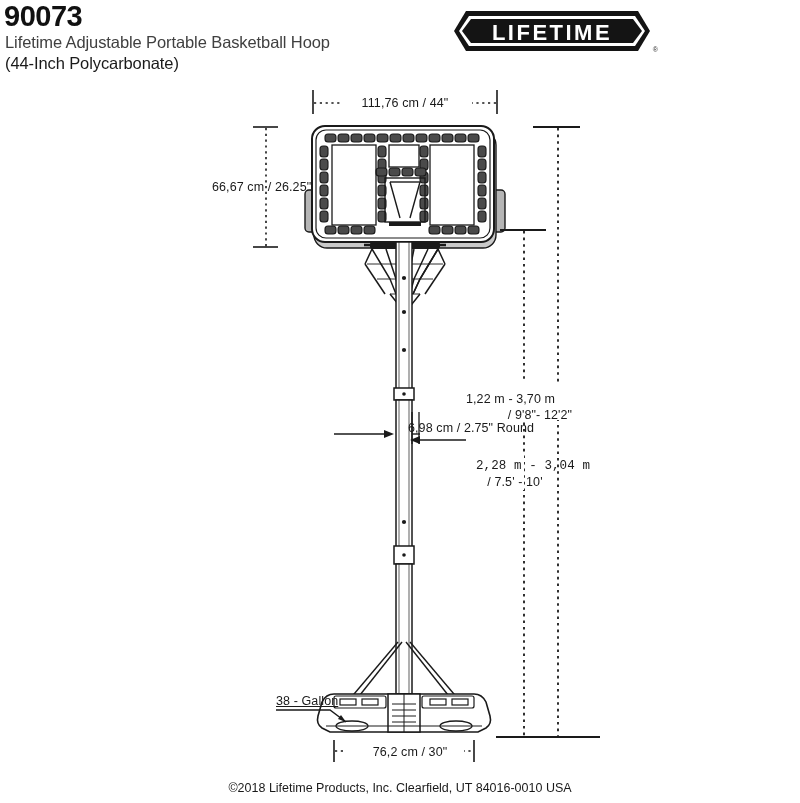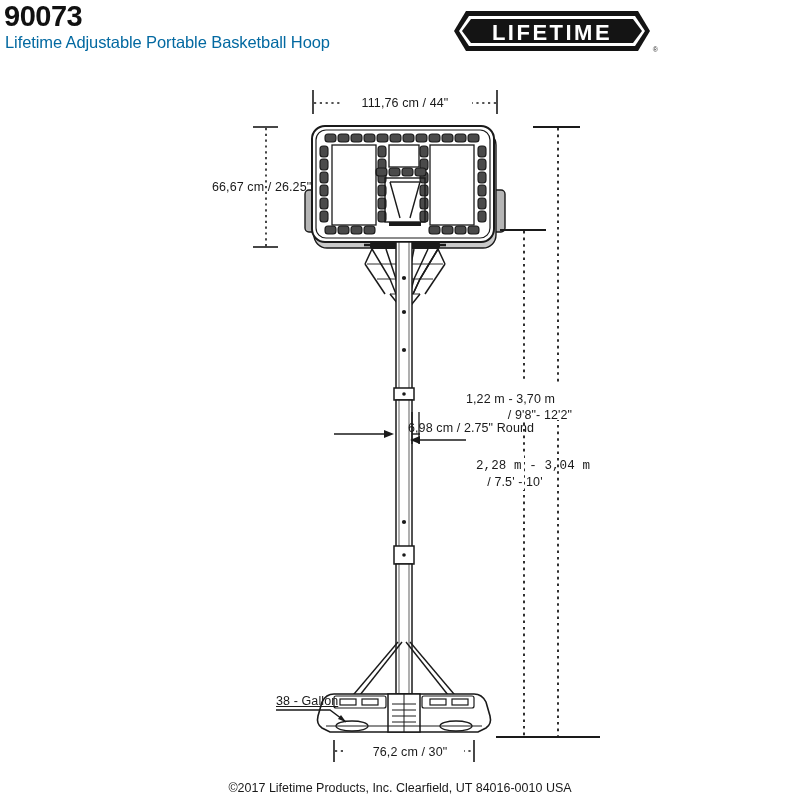--- a/index.html
+++ b/index.html
@@ -27,21 +27,21 @@
     left: 4px; top: -2px;
     font-size: 29px;
     font-weight: bold;
     letter-spacing: -0.5px;
     color: #111;
   }
   #title-line1 {
     position: absolute;
     left: 5px; top: 31px;
     font-size: 16.5px;
-    color: #0369a1;
+    color: #404040;
     letter-spacing: -0.1px;
   }
   #title-line2 {
     position: absolute;
     left: 5px; top: 52px;
     font-size: 16.5px;
     color: #1a1a1a;
     letter-spacing: -0.1px;
   }
 
@@ -95,20 +95,21 @@
     font-size: 12.5px;
     color: #1a1a1a;
   }
 </style>
 </head>
 <body>
 
 <div id="header">
   <div id="sku">90073</div>
   <div id="title-line1">Lifetime Adjustable Portable Basketball Hoop</div>
+  <div id="title-line2">(44-Inch Polycarbonate)</div>
 
   <svg id="logo" viewBox="0 0 200 46">
 
     <path d="M2,23 L14,3 L186,3 L198,23 L186,43 L14,43 Z" fill="#141414"></path>
     <path d="M7,23 L17,8 L183,8 L193,23 L183,38 L17,38 Z" fill="#ffffff"></path>
     <path d="M10,23 L19,11 L181,11 L190,23 L181,35 L19,35 Z" fill="#141414"></path>
     <text x="100" y="32" font-family="'Liberation Sans', sans-serif" font-size="22" font-weight="bold" fill="#ffffff" text-anchor="middle" letter-spacing="2.5">LIFETIME</text>
   </svg>
   <div id="logo-reg">®</div>
 </div>
@@ -348,13 +349,13 @@
 <div class="dim-label" id="lbl-gallon">38 - Gallon</div>
 
 <div class="dim-label center" id="lbl-base">76,2 cm / 30"</div>
 
 <div class="dim-label" id="lbl-high">1,22 m - 3,70 m</div>
 <div class="dim-label center" id="lbl-high2">/ 9'8"- 12'2"</div>
 
 <div class="dim-label right" id="lbl-low">2,28 m - 3,04 m</div>
 <div class="dim-label center" id="lbl-low2">/  7.5' - 10'</div>
 
-<div id="footer">©2017 Lifetime Products, Inc. Clearfield, UT 84016-0010 USA</div>
+<div id="footer">©2018 Lifetime Products, Inc. Clearfield, UT 84016-0010 USA</div>
 
 </body></html>

